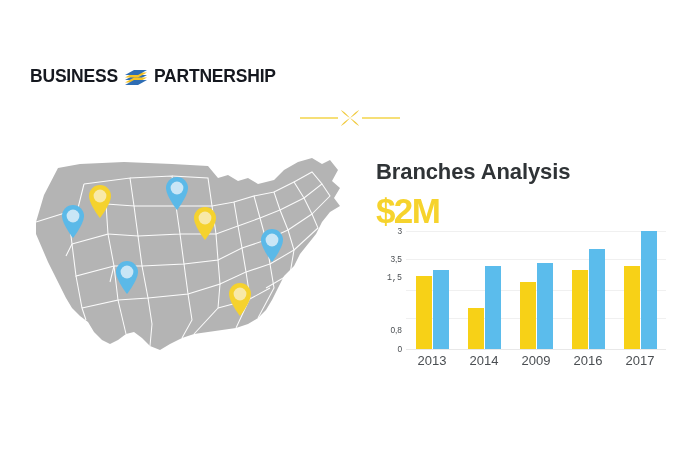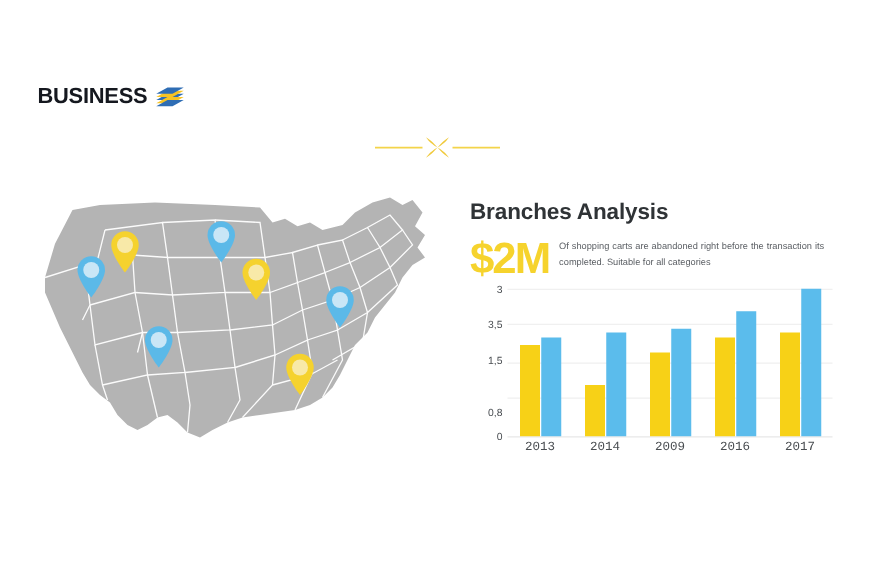--- a/index.html
+++ b/index.html
@@ -23,21 +23,21 @@
   
   .divider{position:absolute;left:300px;top:105px;width:100px;height:26px;}
 
   
   .map-wrap{position:absolute;left:22px;top:148px;width:340px;height:215px;}
   .map-wrap svg{display:block;width:100%;height:100%;}
 
   
   .panel{position:absolute;left:376px;top:160px;width:300px;}
   .panel-title{
-    font-size:18px;font-weight:bold;color:#2f3336;
+    font-size:22px;font-weight:bold;color:#2f3336;
     letter-spacing:-0.1px;margin:0 0 8px 0;line-height:1.1;
   }
   .kpi-row{display:flex;align-items:flex-start;gap:8px;}
   .kpi-big{
     font-size:35px;font-weight:bold;color:#F6D32D;line-height:0.95;
     letter-spacing:-1.6px;white-space:nowrap;margin-top:2px;
   }
   .kpi-copy{
     font-size:7.4px;color:#5a5e63;line-height:1.75;
     text-align:justify;max-width:212px;margin-top:3px;
@@ -55,36 +55,37 @@
     position:absolute;left:28px;top:0;right:0;height:118px;
   }
   .gridline{position:absolute;left:0;right:0;height:1px;background:#f0f0f0;}
   .gridline.base{background:#e8e8e8;}
   .groups{position:absolute;left:0;right:0;bottom:0;top:0;display:flex;}
   .group{flex:1;display:flex;align-items:flex-end;justify-content:center;gap:1px;height:100%;}
   .bar{width:16px;display:block;}
   .bar.y{background:#F7D117;}
   .bar.b{background:#5BBCEC;}
   .x-axis{position:absolute;left:28px;right:0;top:122px;display:flex;}
-  .x-label{flex:1;text-align:center;font-size:10px;color:#4a4e52;font-family:Liberation Mono, monospace;}
+  .x-label{flex:1;text-align:center;font-size:13px;color:#4a4e52;}
 </style>
 </head>
 <body>
 
 <div class="slide">
 
   <div class="logo">
     <span class="logo-word">BUSINESS</span>
     <svg class="logo-mark" viewBox="0 0 26 20">
       <polygon points="2,13 11,8 24,8 15,13" fill="#2E6DB4"></polygon>
       <polygon points="2,15.5 11,10.5 24,10.5 15,15.5" fill="#F6C324"></polygon>
       <polygon points="2,18 11,13 24,13 15,18" fill="#2E6DB4"></polygon>
       <polygon points="2,10.5 11,5.5 24,5.5 15,10.5" fill="#F6C324"></polygon>
       <polygon points="2,8 11,3 24,3 15,8" fill="#2E6DB4"></polygon>
     </svg>
+    <span class="logo-word">PARTNERSHIP</span>
   </div>
 
   <svg class="divider" viewBox="0 0 100 26">
     <line x1="0" y1="13" x2="38" y2="13" stroke="#F3D44A" stroke-width="1.4"></line>
     <line x1="62" y1="13" x2="100" y2="13" stroke="#F3D44A" stroke-width="1.4"></line>
     <path d="M50 13 C 45 7, 41 5, 41 5 C 41 5, 43 9, 50 13 Z" fill="#F0C93A"></path>
     <path d="M50 13 C 55 7, 59 5, 59 5 C 59 5, 57 9, 50 13 Z" fill="#F0C93A"></path>
     <path d="M50 13 C 45 19, 41 21, 41 21 C 41 21, 43 17, 50 13 Z" fill="#F0C93A"></path>
     <path d="M50 13 C 55 19, 59 21, 59 21 C 59 21, 57 17, 50 13 Z" fill="#F0C93A"></path>
   </svg>
@@ -173,30 +174,29 @@
         <path d="M207,146 a11,11 0 1,1 22,0 c0,8 -11,22 -11,22 c0,0 -11,-14 -11,-22 z" fill="#F5D22E"></path>
         <circle cx="218" cy="146" r="6.4" fill="#F8E9A8"></circle>
       </g>
     </svg>
   </div>
 
   <div class="panel">
     <div class="panel-title">Branches Analysis</div>
     <div class="kpi-row">
       <div class="kpi-big">$2M</div>
-      <div class="kpi-copy">Of shopping carts are abandoned right before the transaction its completed. Suitable for all categories</div>
     </div>
   </div>
 
   <div class="chart">
     <div class="chart-inner">
       <div class="y-axis">
           <div class="y-label" style="top: 118px;">0</div>
           <div class="y-label" style="top: 86.5333px; margin-top: 12px;">0,8</div>
-          <div class="y-label" style="top: 57px;">1,5</div>
+          <div class="y-label" style="top: 46px; font-family: Liberation Mono, monospace;">1,5</div>
           <div class="y-label" style="top: 27.5333px;">3,5</div>
           <div class="y-label" style="top: 0px;">3</div>
         </div>
       <div class="plot">
           <div class="gridline base" style="top: 118px;"></div>
           <div class="gridline" style="top: 86.5333px;"></div>
           <div class="gridline" style="top: 59px;"></div>
           <div class="gridline" style="top: 27.5333px;"></div>
           <div class="gridline" style="top: 0px;"></div>
           <div class="groups">

